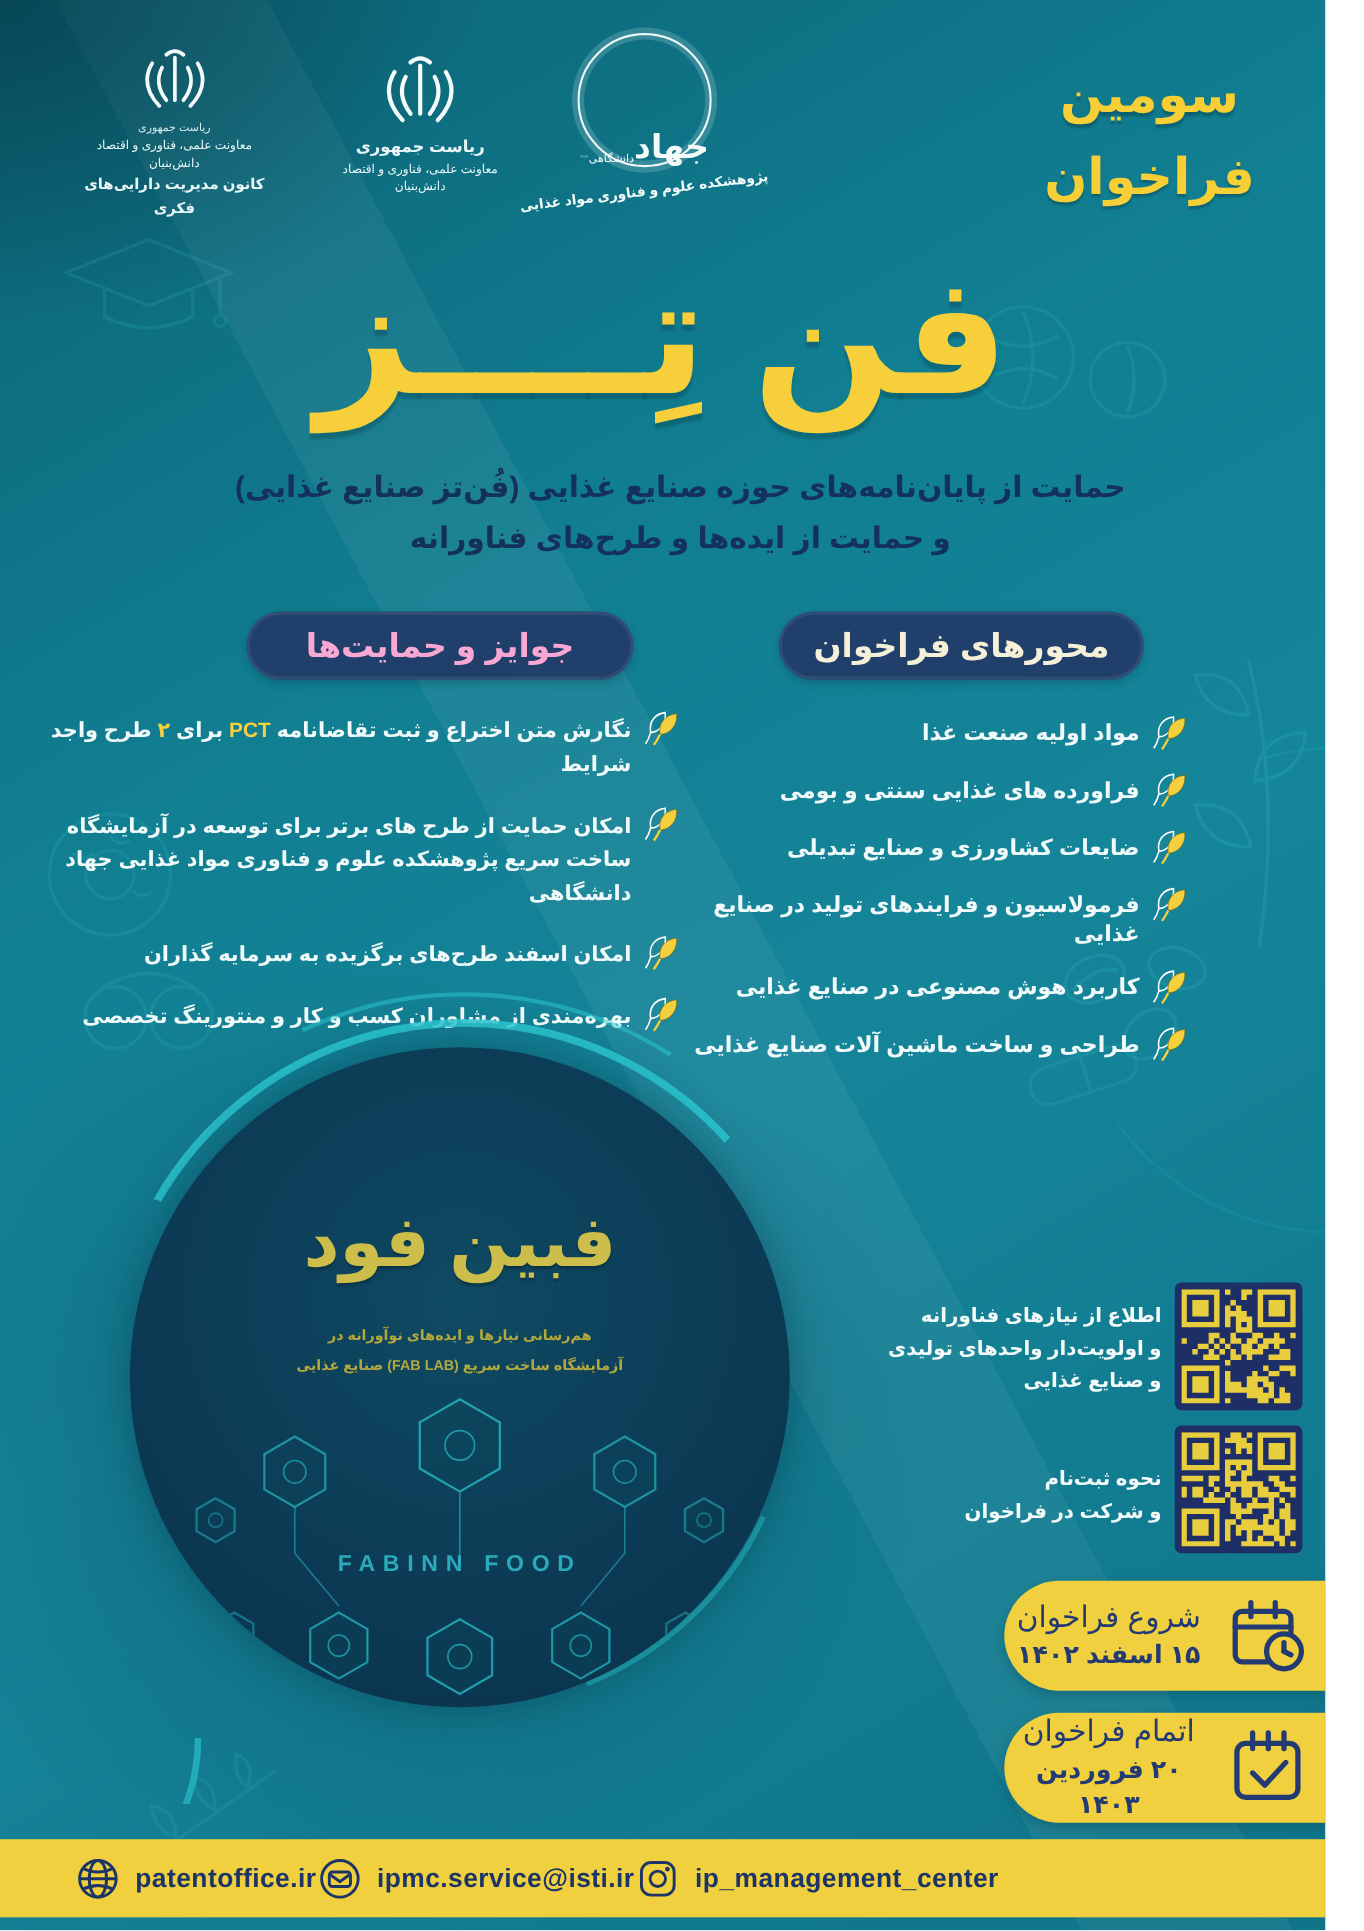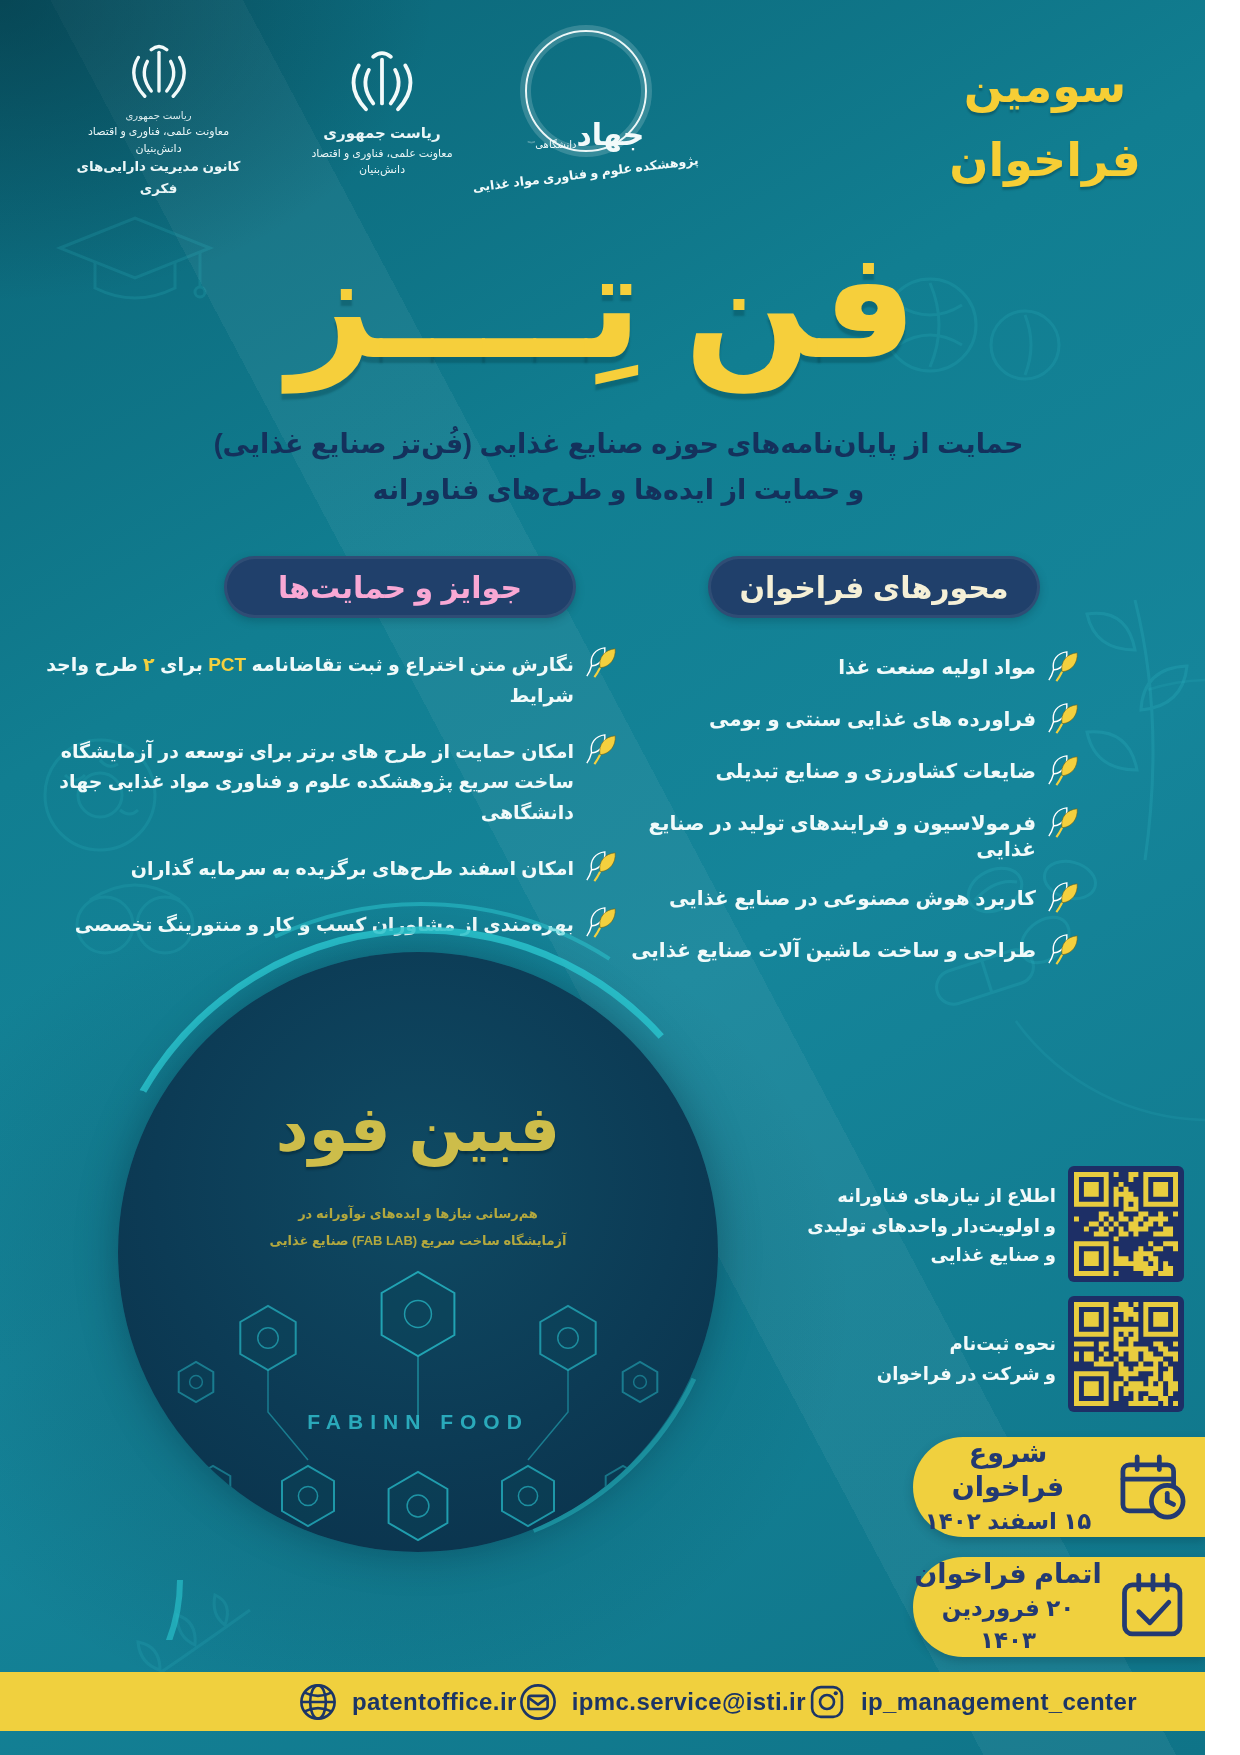--- a/index.html
+++ b/index.html
@@ -58,26 +58,26 @@
              font-size:21px;font-weight:700;letter-spacing:7px;opacity:.9;}
   
   .qr-box{width:116px;height:116px;background:#1d2f66;border-radius:6px;padding:6px;box-sizing:border-box;}
   .qr-box svg{width:100%;height:100%;display:block;}
   .qr-caption{color:#f2fafa;font-size:18px;font-weight:700;line-height:1.65;text-align:right;}
   
   .badge{left:913px;width:292px;height:100px;background:#f0d03e;border-radius:54px 0 0 54px;
          display:flex;align-items:center;justify-content:flex-end;gap:12px;padding:0 14px 0 0;box-sizing:border-box;
          box-shadow:0 4px 10px rgba(0,40,50,.25);}
   .badge-text{direction:rtl;text-align:center;color:#233a72;flex:1;}
-  .badge-label{font-size:27px;font-weight:700;line-height:1.25;text-align:center;}
+  .badge-label{font-size:27px;font-weight:400;line-height:1.25;text-align:center;}
   .badge-date{font-size:23px;font-weight:800;line-height:1.4;}
   .badge-icon{width:76px;height:76px;flex:0 0 auto;}
   
-  .footer{left:0;top:1672px;width:1205px;height:59px;background:#f0d03e;display:flex;align-items:center;
-          justify-content:flex-end;padding:0 68px;box-sizing:border-box;}
+  .footer{left:0;top:1672px;width:1205px;height:71px;background:#f0d03e;display:flex;align-items:center;
+          justify-content:flex-start;padding:0 68px;box-sizing:border-box;}
   .f-item{display:flex;align-items:center;gap:13px;color:#1c3566;font-weight:800;font-size:24px;letter-spacing:.4px;}
   .f-icon{width:42px;height:42px;}
   .white-strip{left:1205px;top:0;width:35px;height:1755px;background:#ffffff;}
 </style>
 </head>
 <body>
 
 <div class="stage">
   <div class="poster">
 

